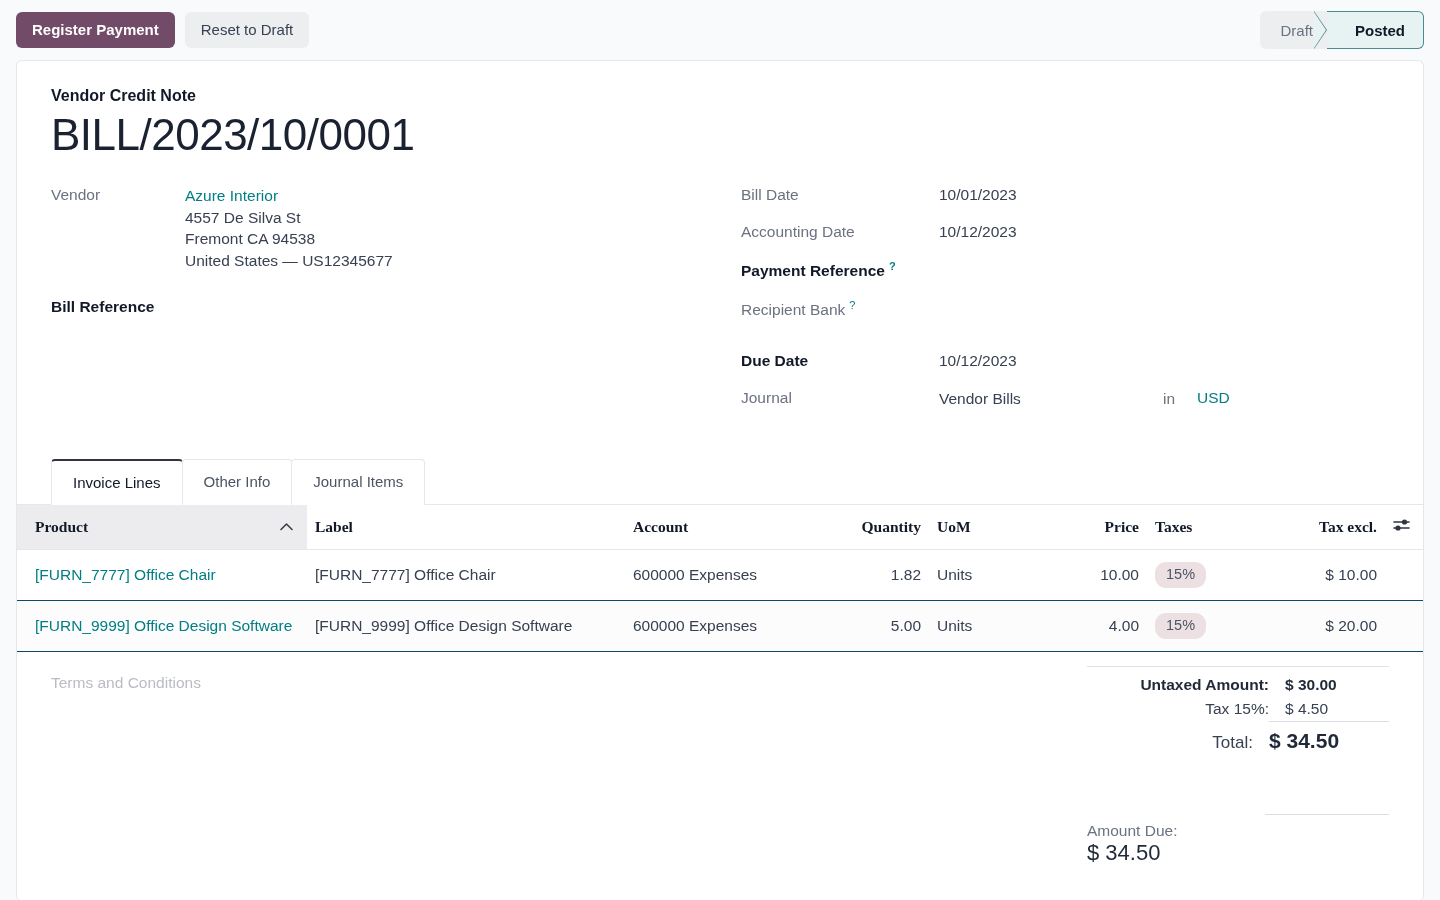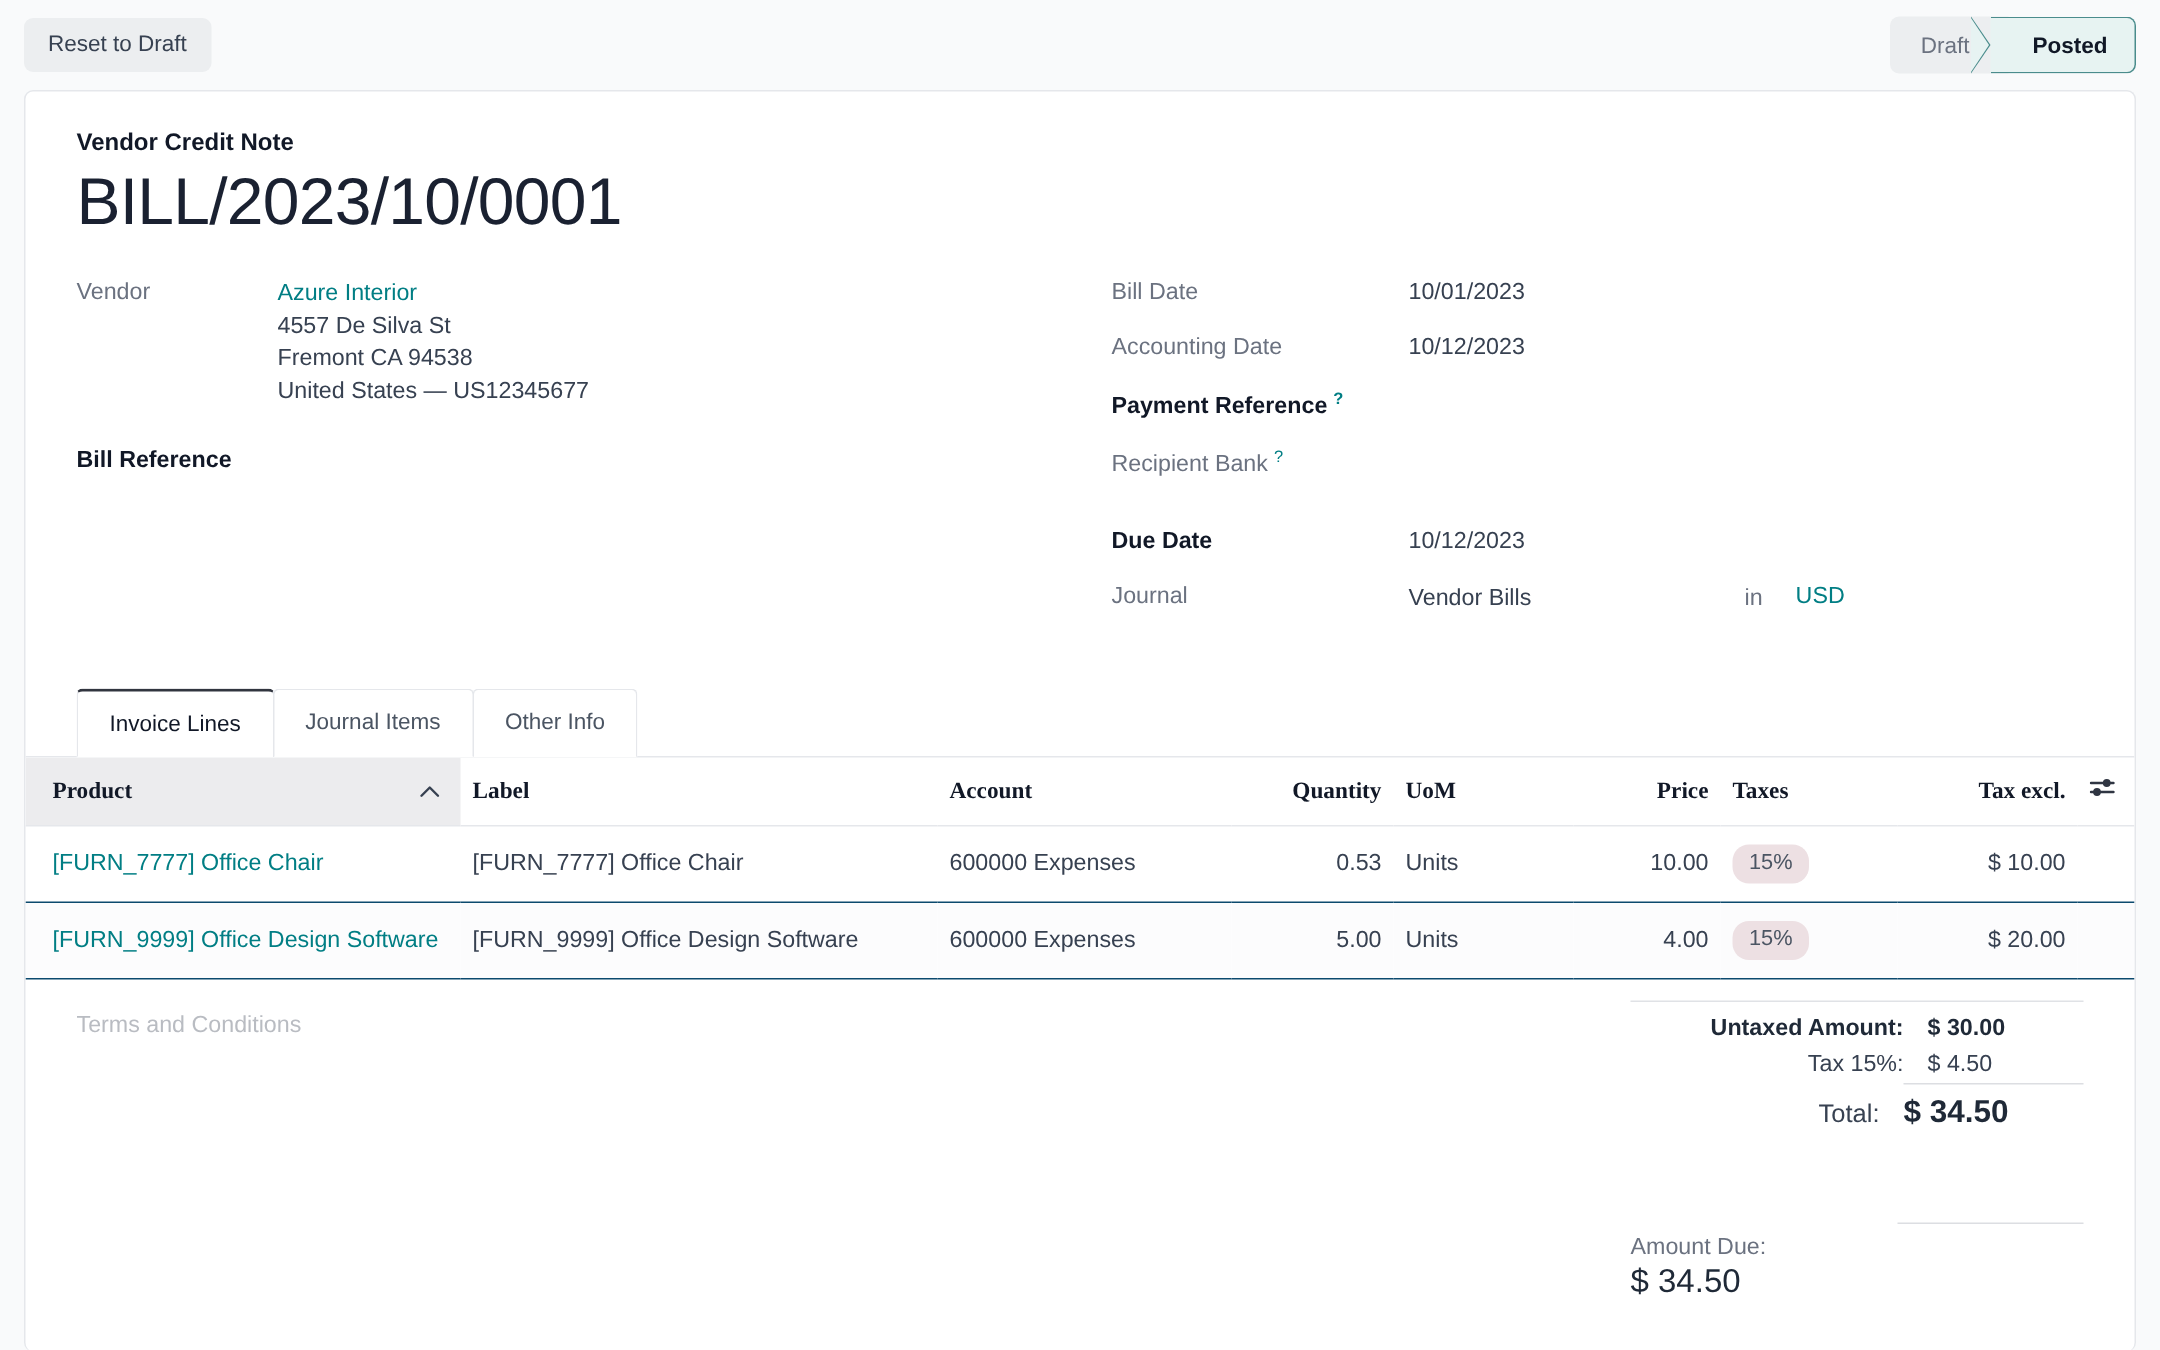--- a/index.html
+++ b/index.html
@@ -301,20 +301,21 @@
   .amount-due-block { margin-top: 58px; }
   .sep-above-due { border-top: 1px solid #dcdee2; width: 124px; margin-left: auto; }
   .trow.due { font-size: 22px; padding-top: 7px; flex-direction: column; }
   .trow.due .tlabel { color: #6b7280; font-size: 15.5px; }
   .trow.due .tval { color: #1f2937; font-size: 22px; width: 124px; font-weight: 400; }
 </style>
 </head>
 <body>
 
 <div class="control-panel">
+  <button class="btn btn-primary">Register Payment</button>
   <button class="btn btn-secondary">Reset to Draft</button>
 
   <div class="statusbar">
     <div class="status-item inactive">Draft</div>
     <div class="status-item active">Posted</div>
   </div>
 </div>
 
 <div class="sheet-wrap">
 <div class="sheet">
@@ -383,22 +384,22 @@
             <span class="fval link">USD</span>
           </div>
         </div>
 
       </div>
     </div>
   </div>
 
   <div class="tabs">
     <div class="tab active">Invoice Lines</div>
+    <div class="tab">Other Info</div>
     <div class="tab">Journal Items</div>
-    <div class="tab">Other Info</div>
   </div>
   <div class="tabs-underline"></div>
 
   <table class="lines">
     <thead>
       <tr>
         <th class="c-prod sorted">
           <span>Product</span>
           <span class="sort-caret">
             <svg width="13" height="9" viewBox="0 0 13 9" aria-hidden="true">
@@ -425,21 +426,21 @@
         </th>
       </tr>
     </thead>
     <tbody>
       <tr class="line-row">
         <td class="c-prod prod">
           <a href="#">[FURN_7777] Office Chair</a>
         </td>
         <td class="c-label">[FURN_7777] Office Chair</td>
         <td class="c-acct">600000 Expenses</td>
-        <td class="c-qty num">0.53</td>
+        <td class="c-qty num">1.82</td>
         <td class="c-uom">Units</td>
         <td class="c-price num">10.00</td>
         <td class="c-taxes">
           <span class="tax-pill">15%</span>
         </td>
         <td class="c-texcl num">$ 10.00</td>
         <td class="c-cfg"></td>
       </tr>
       <tr class="line-row alt">
         <td class="c-prod prod">

